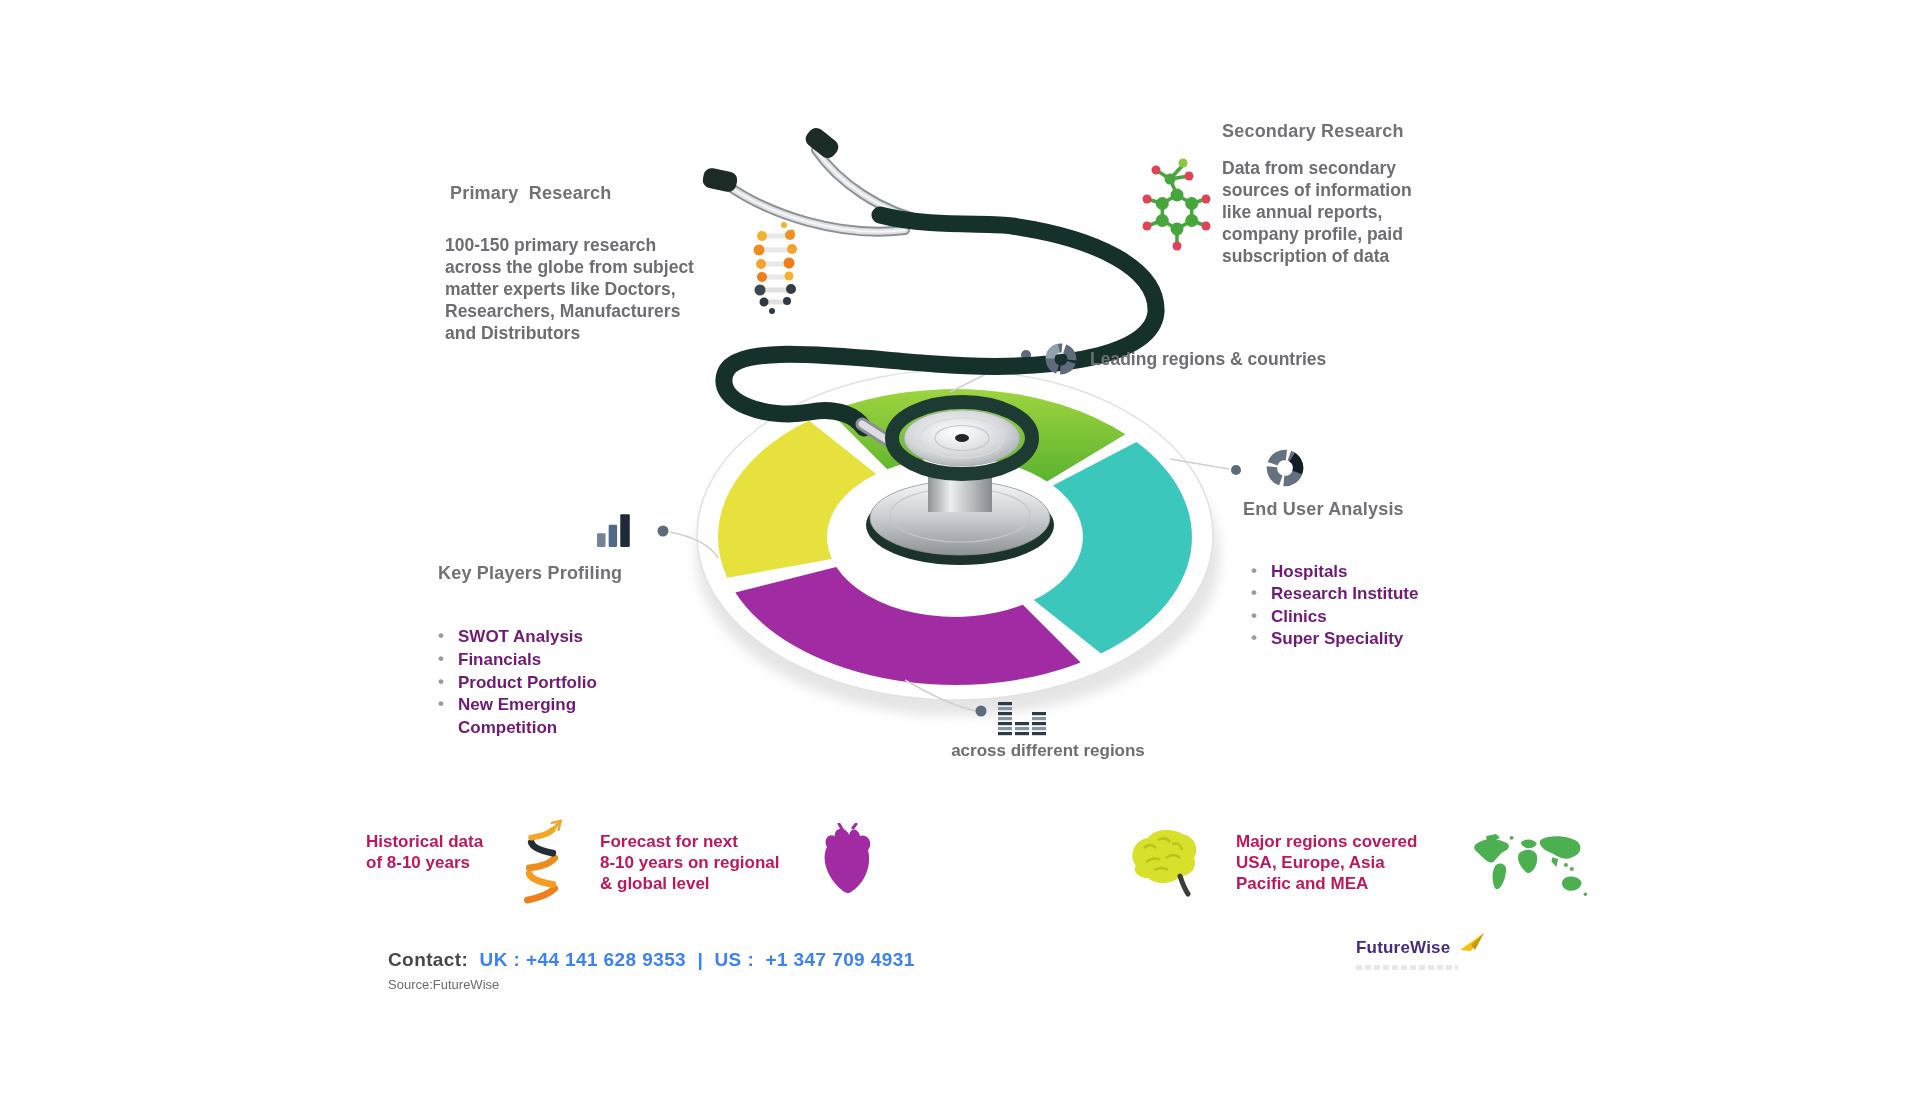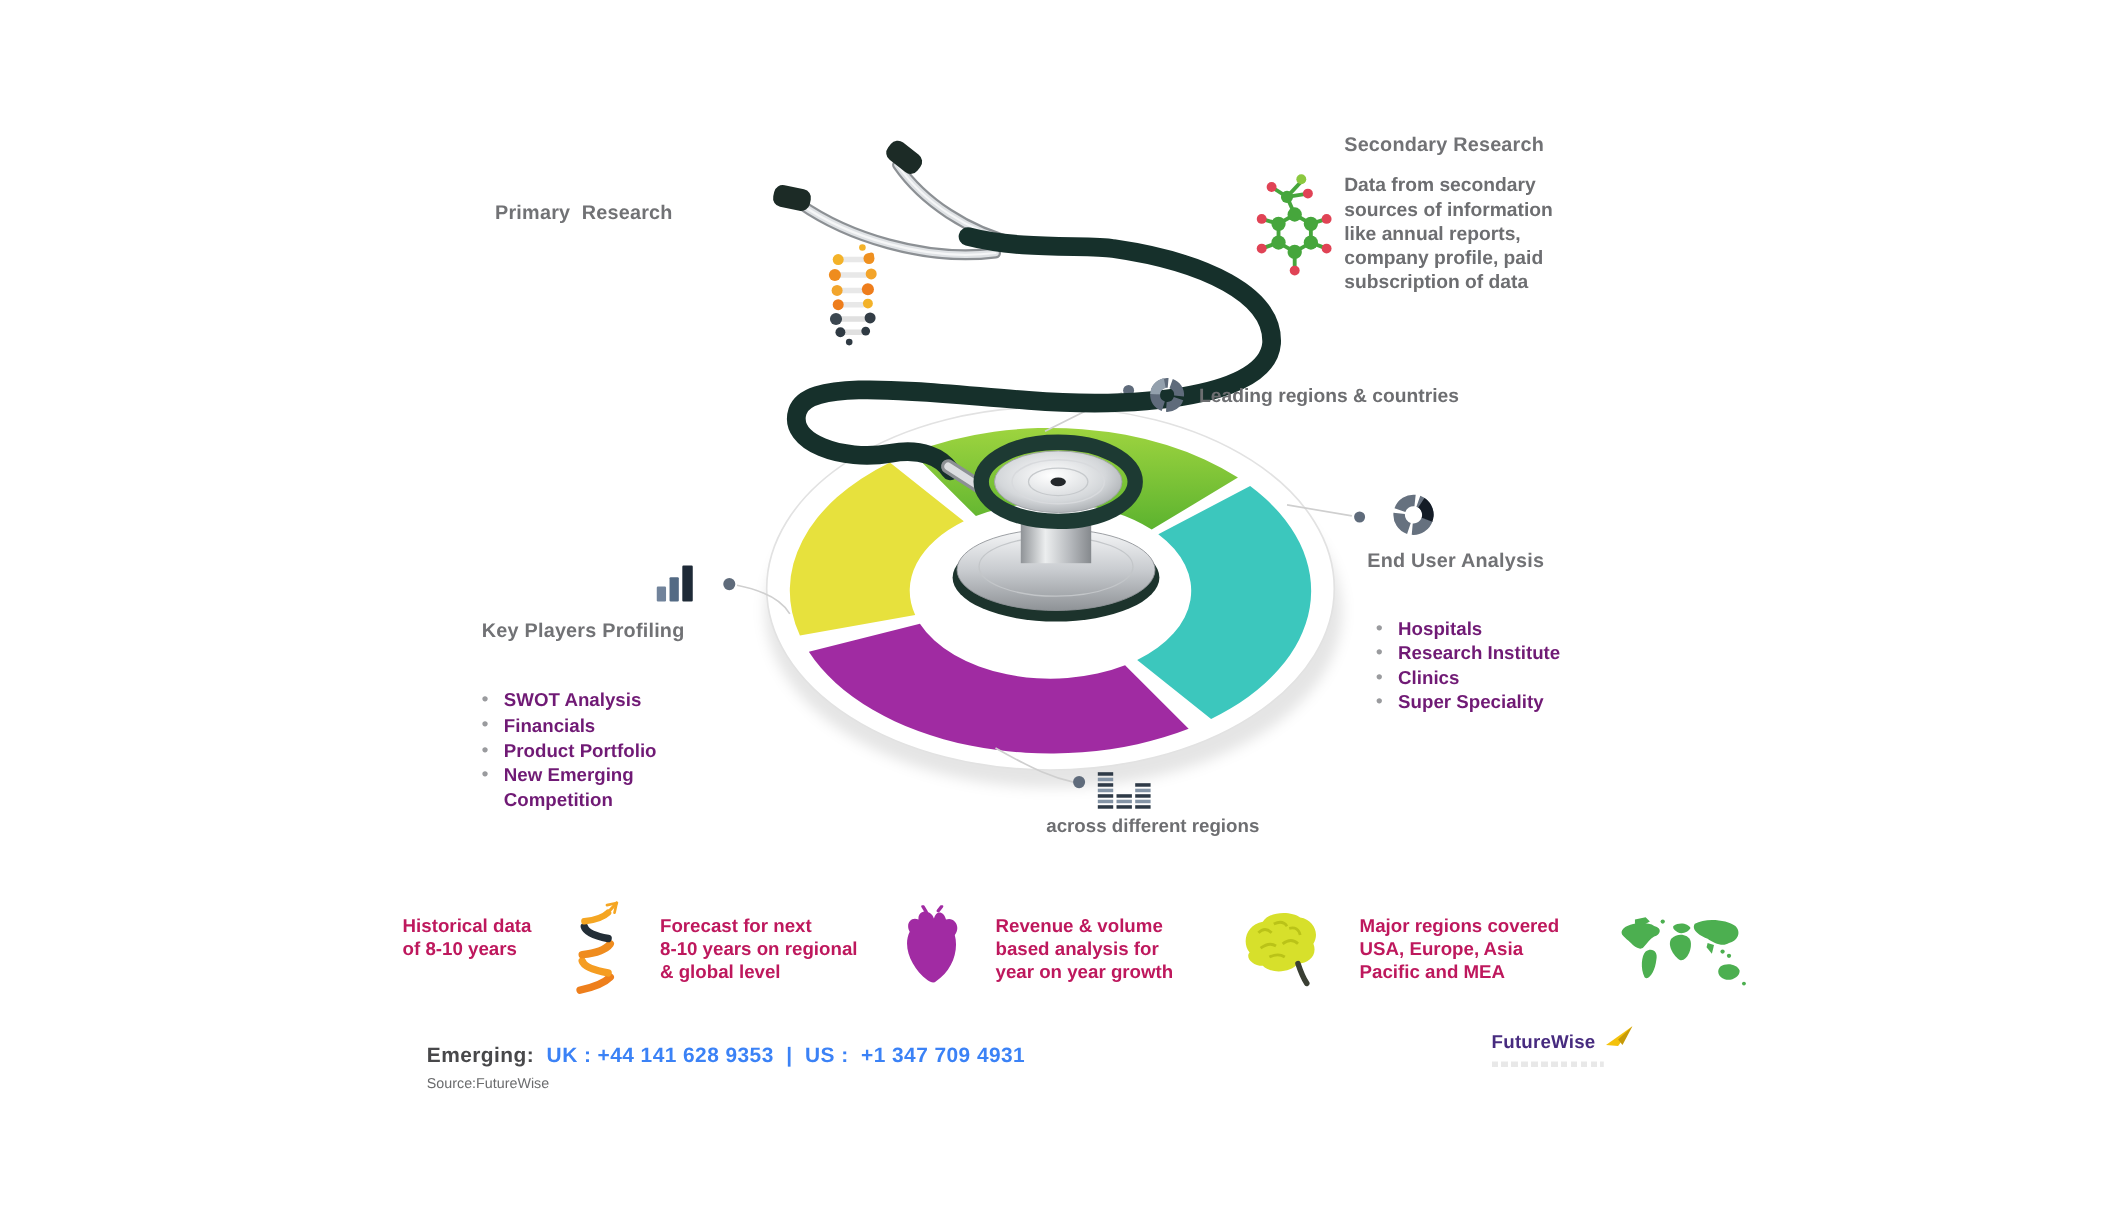--- a/index.html
+++ b/index.html
@@ -110,20 +110,25 @@
       <rect x="928" y="468" width="64" height="44" fill="url(#silverH)"></rect>
       <ellipse cx="962" cy="438" rx="70" ry="36" fill="none" stroke="#1d3a33" stroke-width="14"></ellipse>
       <ellipse cx="962" cy="438" rx="58" ry="28" fill="url(#bellFace)" stroke="#9da1a5" stroke-width="0.8"></ellipse>
       <ellipse cx="962" cy="438" rx="42" ry="20" fill="none" stroke="#d8dadd" stroke-width="1.4"></ellipse>
       <ellipse cx="962" cy="438" rx="27" ry="12.5" fill="none" stroke="#c6c9cc" stroke-width="1.2"></ellipse>
       <ellipse cx="962" cy="438" rx="7" ry="4" fill="#23272a"></ellipse>
     </g>
   </svg>
 
   <div class="abs hd pre" style="left:450px;top:183px;">Primary  Research</div>
+  <div class="abs body-txt ml" style="left:445px;top:234px;width:310px;">100-150 primary research
+across the globe from subject
+matter experts like Doctors,
+Researchers, Manufacturers
+and Distributors</div>
 
   <svg class="abs" style="left:748px;top:220px;" width="55" height="95" viewBox="0 0 55 95">
     <circle cx="36" cy="5" r="3" fill="#f3b229"></circle>
       <circle cx="44" cy="12" r="2.5" fill="#ef9020"></circle>
     <rect x="14" y="13.5" width="26" height="5" rx="2.5" fill="#e8e8e8"></rect>
     <circle cx="14" cy="16" r="5" fill="#f3b229"></circle>
       <circle cx="42" cy="15" r="5" fill="#ef9020"></circle>
     <rect x="12" y="27.5" width="30" height="5" rx="2.5" fill="#e8e8e8"></rect>
     <circle cx="11" cy="30" r="5.5" fill="#ef8c1e"></circle>
       <circle cx="44" cy="29" r="5" fill="#f3a42a"></circle>
@@ -264,23 +269,20 @@
 
   <div class="abs bottom-txt ml" style="left:600px;top:831px;width:220px;">Forecast for next
 8-10 years on regional
 &amp; global level</div>
 
   <svg class="abs" style="left:822px;top:823px;" width="52" height="78" viewBox="0 0 52 78">
     <path d="M27,12 C24,3 12,4 13,13 C6,10 1,17 5,24 C-2,38 7,57 21,68 C24,70 27,71 29,69 C43,60 50,42 46,27 C52,19 45,10 38,13 C36,5 29,4 27,12 Z" fill="#a12ba3"></path>
     <path d="M20,6 l-3,-5 M31,5 l3,-4" stroke="#a12ba3" stroke-width="3" stroke-linecap="round"></path>
   </svg>
 
-  <div class="abs bottom-txt ml" style="left:905px;top:831px;width:200px;">Revenue &amp; volume
-based analysis for
-year on year growth</div>
 
   <svg class="abs" style="left:1124px;top:826px;" width="80" height="72" viewBox="0 0 80 72">
     <path d="M12,40 C4,30 10,14 24,12 C30,2 50,2 58,8 C70,10 76,22 70,32 C74,42 66,50 56,50 C50,58 32,60 24,52 C14,52 8,44 12,40 Z" fill="#d7e02b"></path>
     <path d="M56,50 C58,56 60,62 64,68" stroke="#3a3f33" stroke-width="5" fill="none" stroke-linecap="round"></path>
     <g stroke="#bac318" stroke-width="2.5" fill="none">
       <path d="M20,22 q6,-6 12,0"></path>
         <path d="M34,14 q8,-4 12,2"></path>
         <path d="M48,18 q8,-2 10,6"></path>
       <path d="M22,36 q8,-6 14,-2"></path>
         <path d="M42,32 q8,-6 14,0"></path>
@@ -303,21 +305,21 @@
       <path d="M70,8 C80,2 100,4 108,10 C114,16 110,24 102,26 C96,30 88,26 82,22 C76,20 66,14 70,8 Z"></path>
       <path d="M82,26 l6,2 -2,8 -5,-6 Z"></path>
       <circle cx="96" cy="34" r="2"></circle>
         <circle cx="102" cy="38" r="2"></circle>
       <path d="M94,48 C100,44 110,46 112,52 C112,58 104,62 98,60 C92,58 90,52 94,48 Z"></path>
       <circle cx="116" cy="64" r="1.8"></circle>
     </g>
   </svg>
 
   <div class="abs contact" style="left:388px;top:949px;">
-    <span>Emerging:</span><span class="pre">  </span><span class="val pre">UK : +44 141 628 9353  |  US :  +1 347 709 4931</span>
+    <span>Contact:</span><span class="pre">  </span><span class="val pre">UK : +44 141 628 9353  |  US :  +1 347 709 4931</span>
   </div>
   <div class="abs source" style="left:388px;top:977px;">Source:FutureWise</div>
 
   <div class="abs" style="left:1356px;top:938px;">
     <span class="logo-text">FutureWise</span>
     <svg class="abs" style="left:102px;top:-6px;" width="28" height="20" viewBox="0 0 28 20">
       <polygon points="2,18 26,1 13,19" fill="#f4c20c"></polygon>
       <polygon points="13,13 26,1 17,18" fill="#c79a08"></polygon>
     </svg>
     <div class="tagline" style="width:102px;margin-top:7px;"></div>

